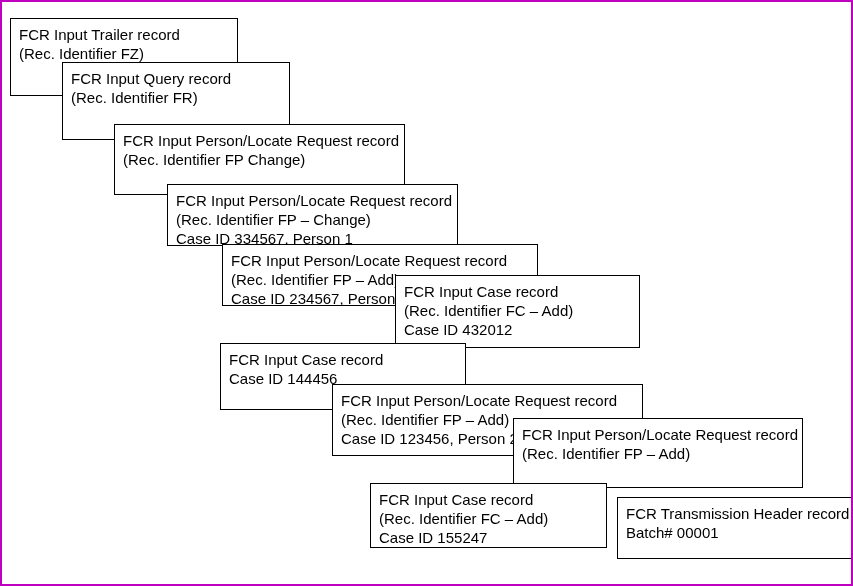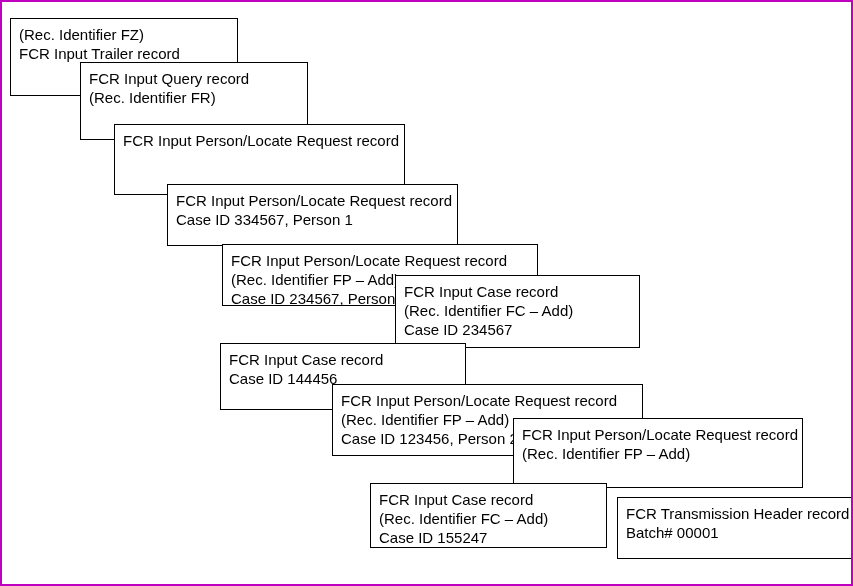--- a/index.html
+++ b/index.html
@@ -31,48 +31,50 @@
   .record-line {
     display: block;
   }
 </style>
 </head>
 <body>
 
 <div class="canvas">
 
   <div class="record-box" style="left:8px; top:16px; width:228px; height:78px; z-index:1;">
+    <span class="record-line">FCR Input Trailer record</span>
     <span class="record-line">(Rec. Identifier FZ)</span>
-    <span class="record-line">FCR Input Trailer record</span>
   </div>
 
-  <div class="record-box" style="left:78px; top:60px; width:228px; height:78px; z-index:2;">
+  <div class="record-box" style="left:60px; top:60px; width:228px; height:78px; z-index:2;">
     <span class="record-line">FCR Input Query record</span>
     <span class="record-line">(Rec. Identifier FR)</span>
   </div>
 
   <div class="record-box" style="left:112px; top:122px; width:291px; height:71px; z-index:3;">
     <span class="record-line">FCR Input Person/Locate Request record</span>
+    <span class="record-line">(Rec. Identifier FP Change)</span>
   </div>
 
   <div class="record-box" style="left:165px; top:182px; width:291px; height:62px; z-index:4;">
     <span class="record-line">FCR Input Person/Locate Request record</span>
+    <span class="record-line">(Rec. Identifier FP – Change)</span>
     <span class="record-line">Case ID 334567, Person 1</span>
   </div>
 
   <div class="record-box" style="left:220px; top:242px; width:316px; height:62px; z-index:5;">
     <span class="record-line">FCR Input Person/Locate Request record</span>
     <span class="record-line">(Rec. Identifier FP – Add)</span>
     <span class="record-line">Case ID 234567, Person 1</span>
   </div>
 
   <div class="record-box" style="left:393px; top:273px; width:245px; height:73px; z-index:6;">
     <span class="record-line">FCR Input Case record</span>
     <span class="record-line">(Rec. Identifier FC – Add)</span>
-    <span class="record-line">Case ID 234567</span>
+    <span class="record-line">Case ID 432012</span>
   </div>
 
   <div class="record-box" style="left:218px; top:341px; width:246px; height:67px; z-index:7;">
     <span class="record-line">FCR Input Case record</span>
     <span class="record-line">Case ID 144456</span>
   </div>
 
   <div class="record-box" style="left:330px; top:382px; width:311px; height:72px; z-index:8;">
     <span class="record-line">FCR Input Person/Locate Request record</span>
     <span class="record-line">(Rec. Identifier FP – Add)</span>

